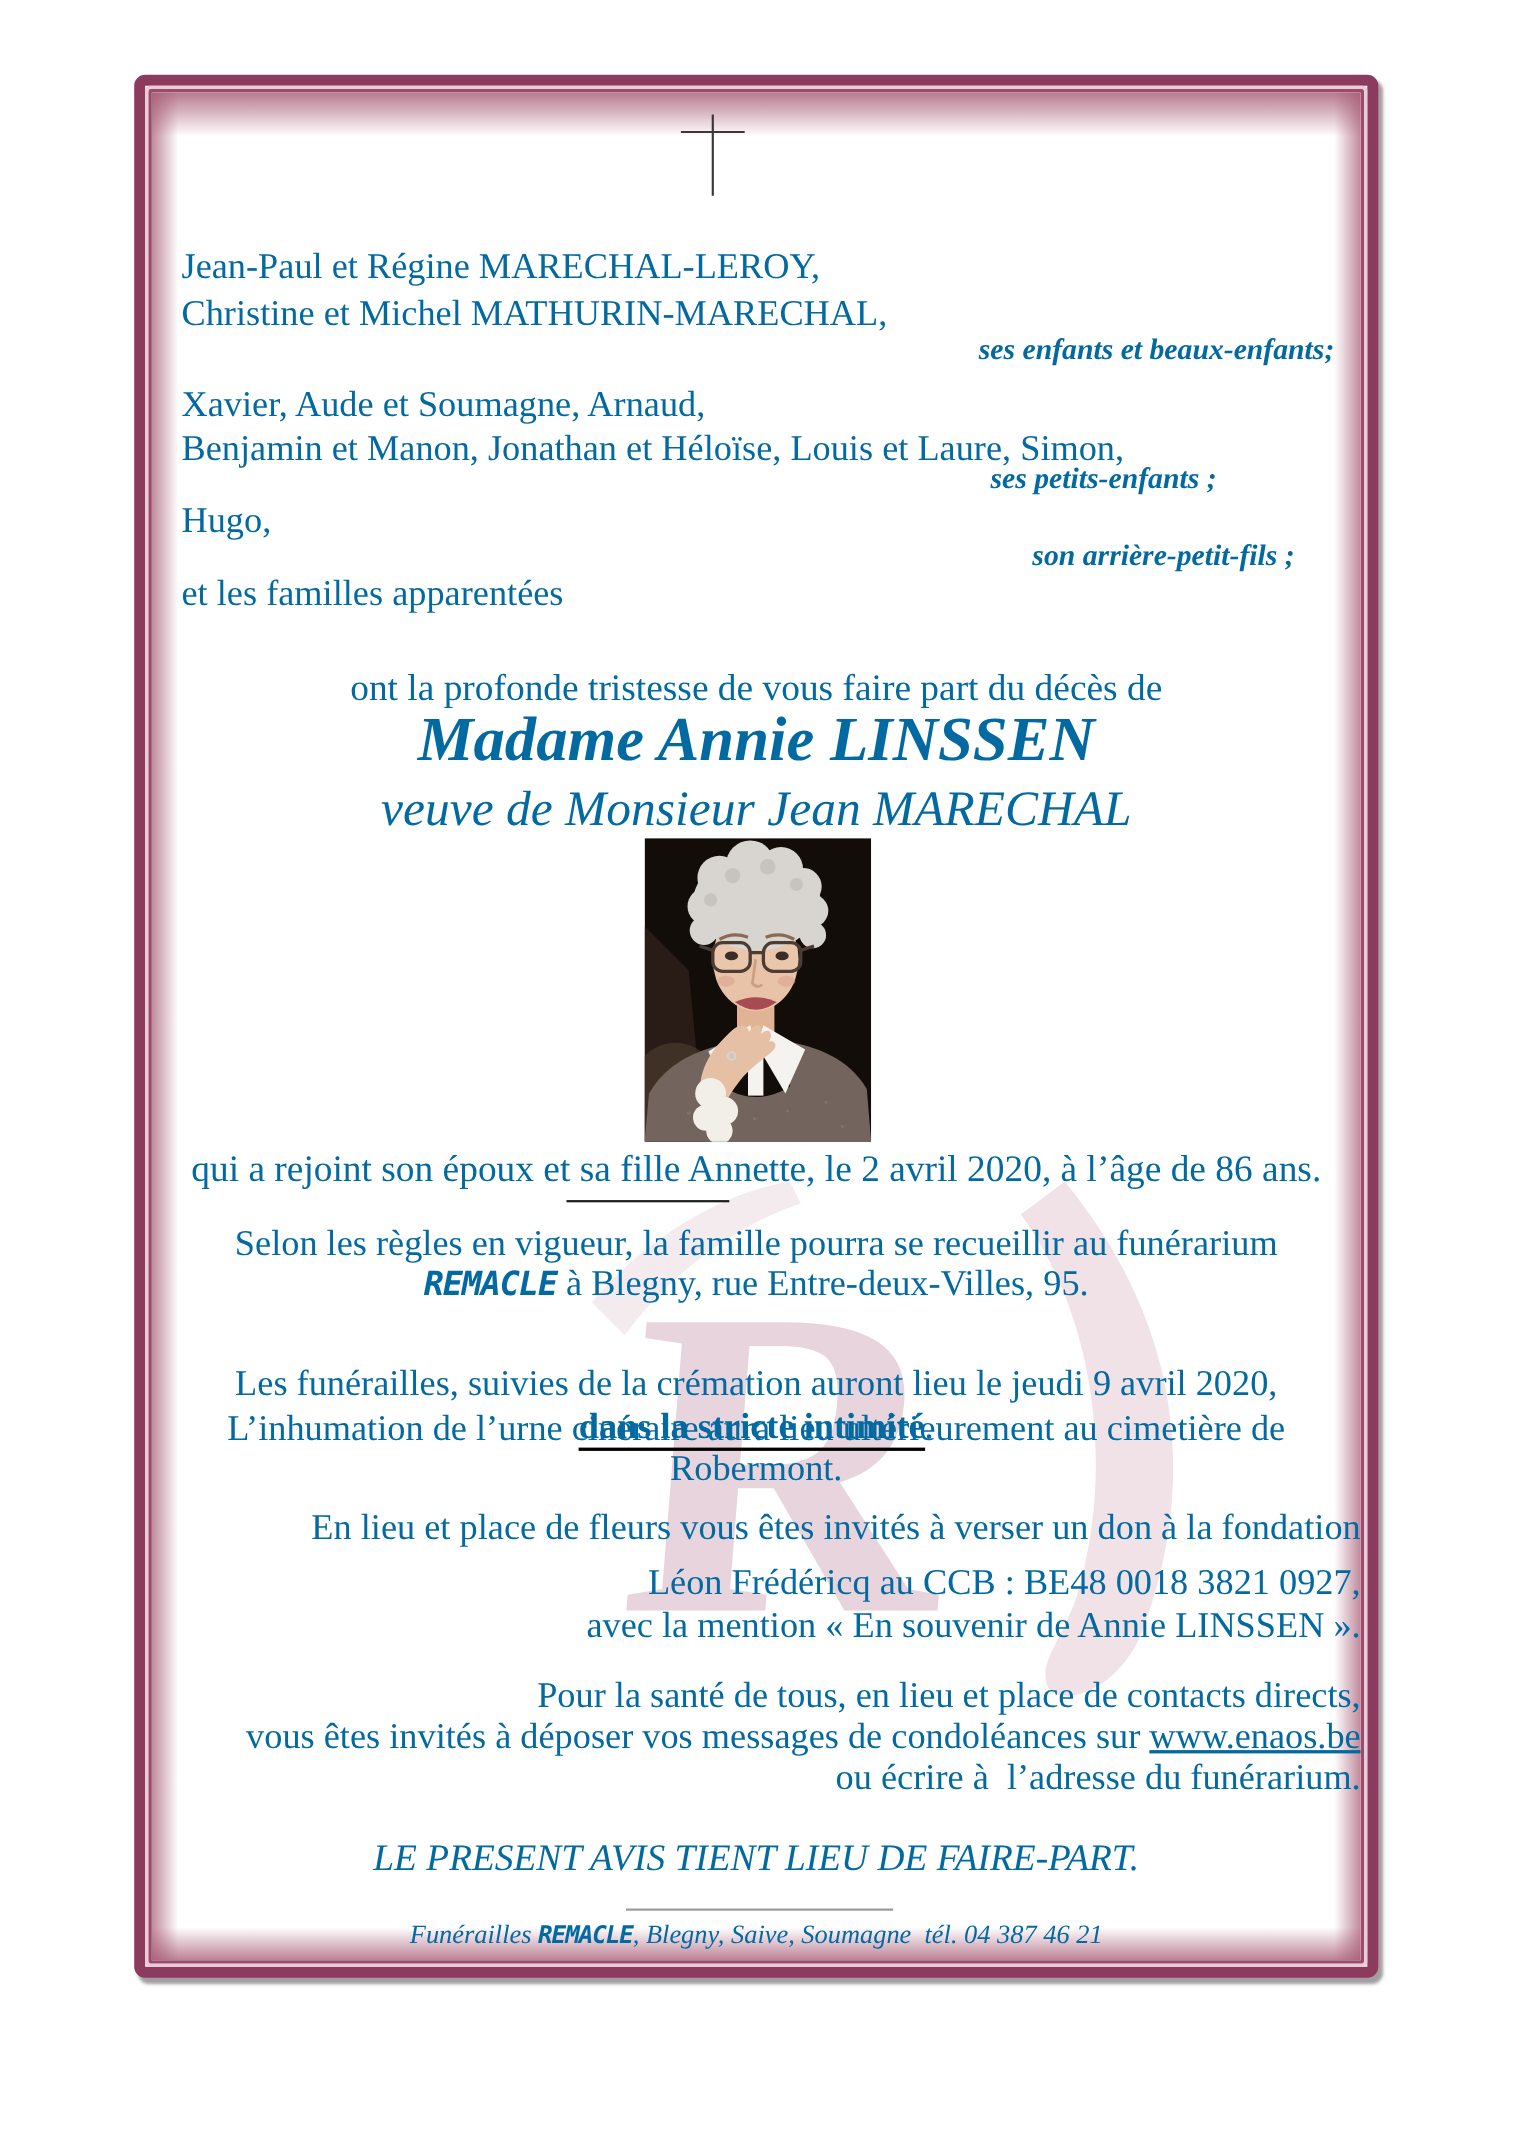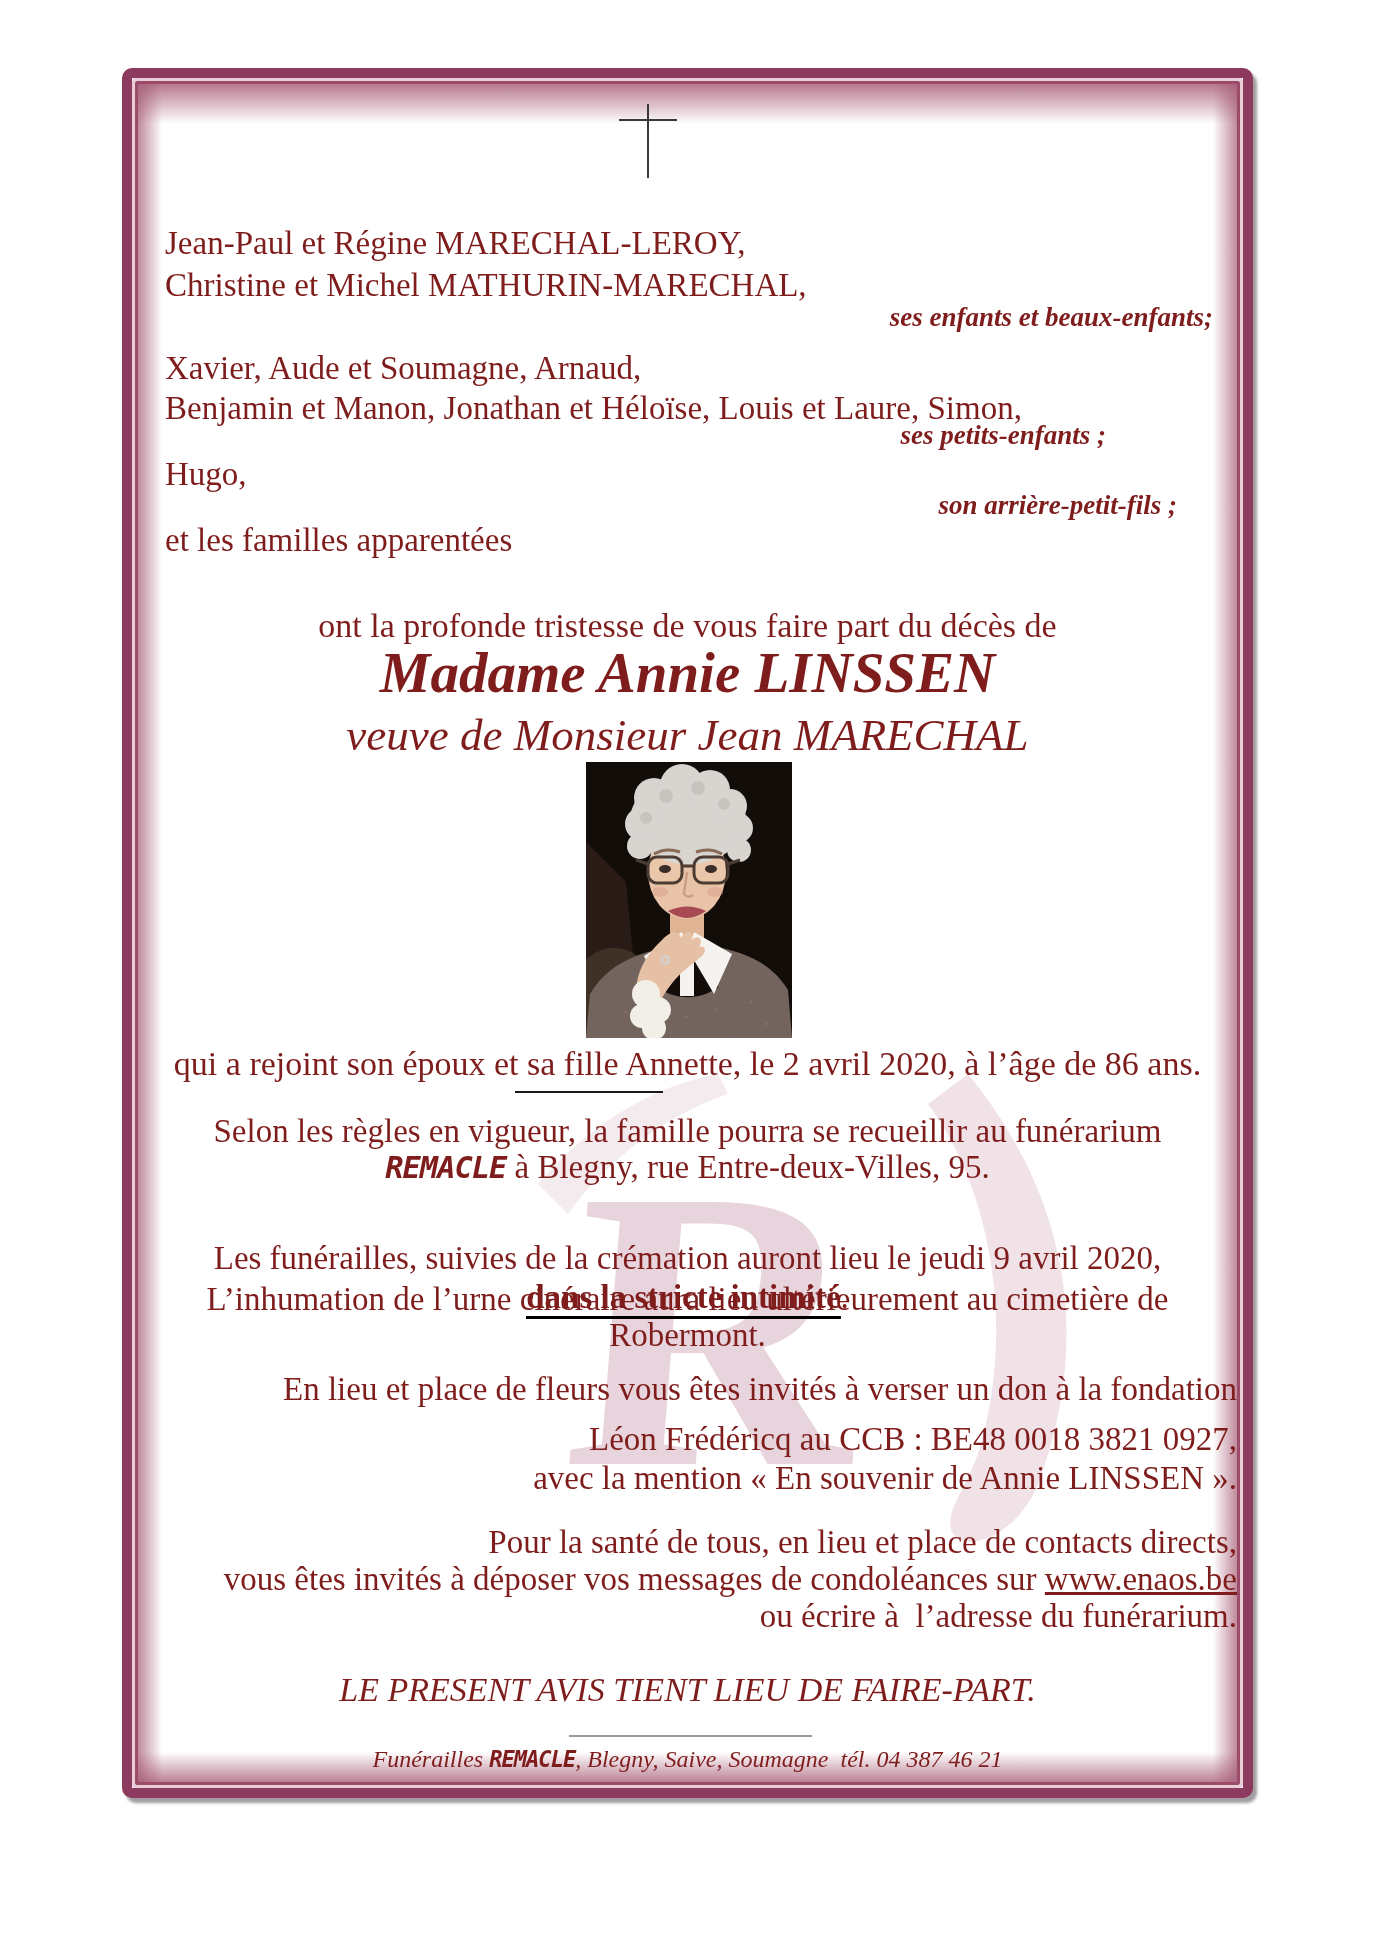--- a/index.html
+++ b/index.html
@@ -18,21 +18,21 @@
   .glow-top{left:0;right:0;top:0;height:40px;
     background:linear-gradient(to bottom, rgba(164,88,114,.8), rgba(164,88,114,0));}
   .glow-bottom{left:0;right:0;bottom:0;height:30px;
     background:linear-gradient(to top, rgba(164,88,114,.75), rgba(164,88,114,0));}
   .glow-left{top:0;bottom:0;left:0;width:24px;
     background:linear-gradient(to right, rgba(164,88,114,.7), rgba(164,88,114,0));}
   .glow-right{top:0;bottom:0;right:0;width:24px;
     background:linear-gradient(to left, rgba(164,88,114,.7), rgba(164,88,114,0));}
 
   
-  .line{position:absolute;white-space:nowrap;color:#7f1d1d;font-size:33px;line-height:1.15;}
+  .line{position:absolute;white-space:nowrap;color:#0369a1;font-size:33px;line-height:1.15;}
   .left{left:27px;}
   .center{left:0;right:0;text-align:center;}
   .rel{font-weight:bold;font-style:italic;font-size:27px;}
   .intro{font-size:34px;}
   .deceased{font-size:57px;font-weight:bold;font-style:italic;}
   .widow{font-size:45px;font-style:italic;}
   .italic{text-align:right;}
   .notice{font-size:34px;font-style:italic;}
   .footerline{font-size:24px;font-style:italic;white-space:pre;}
   .brand{font-family:"DejaVu Sans Mono", monospace;font-weight:bold;font-style:italic;font-size:.92em;letter-spacing:-1px;}

